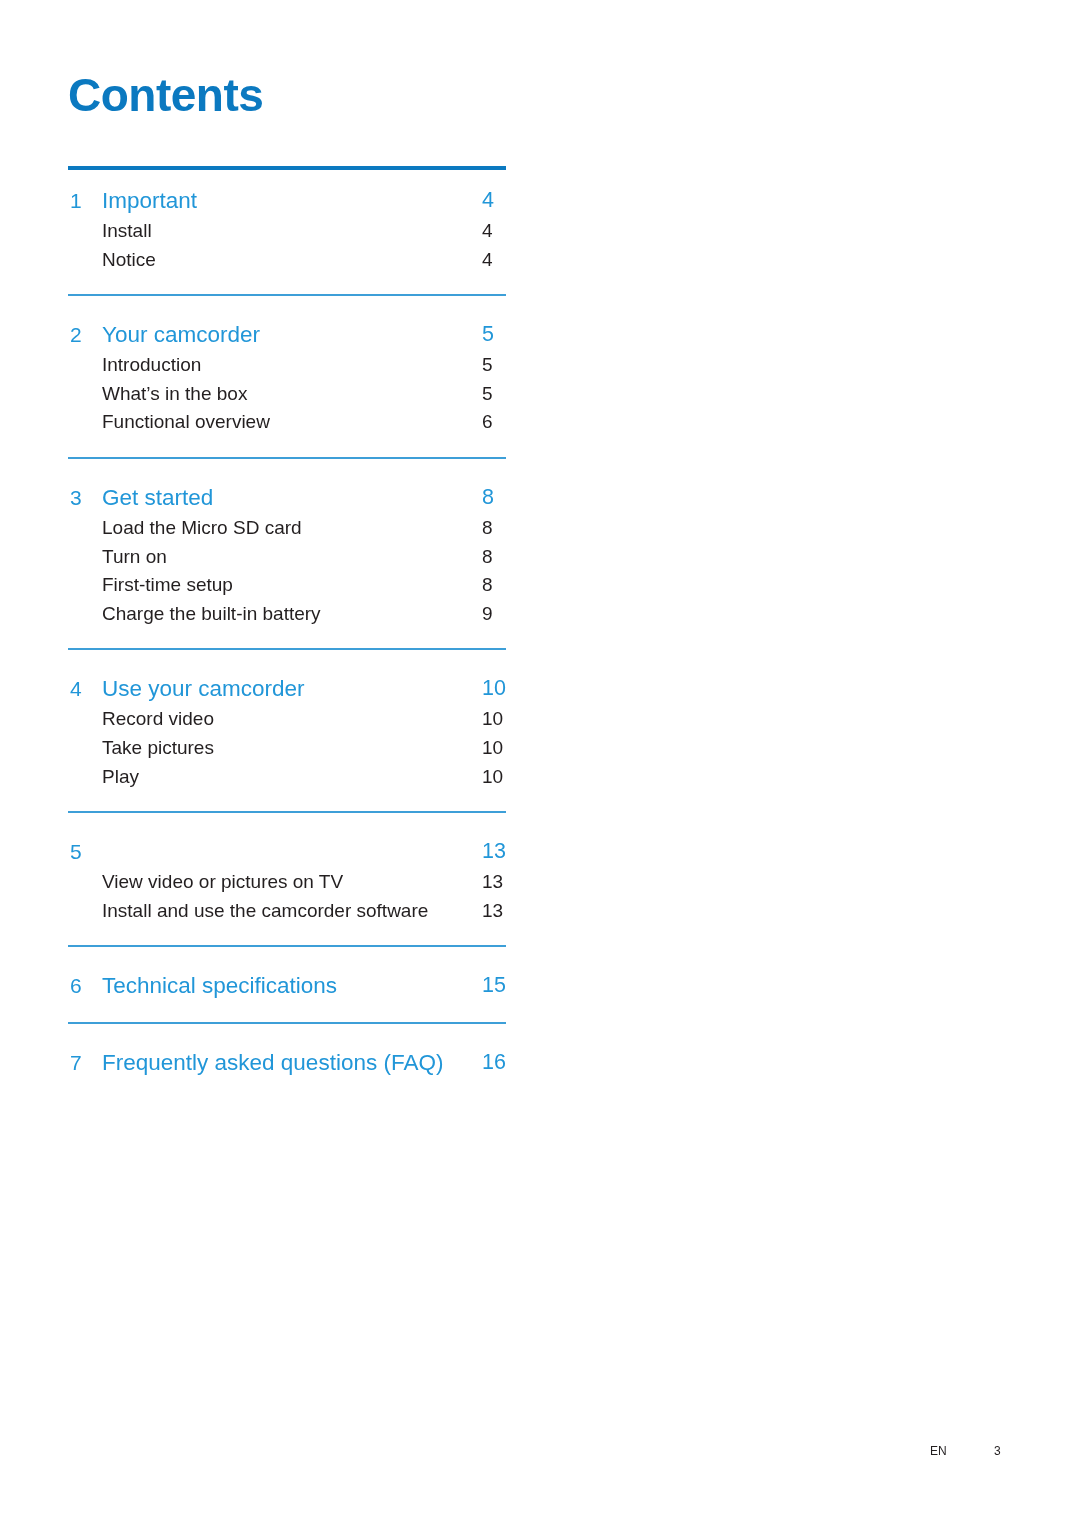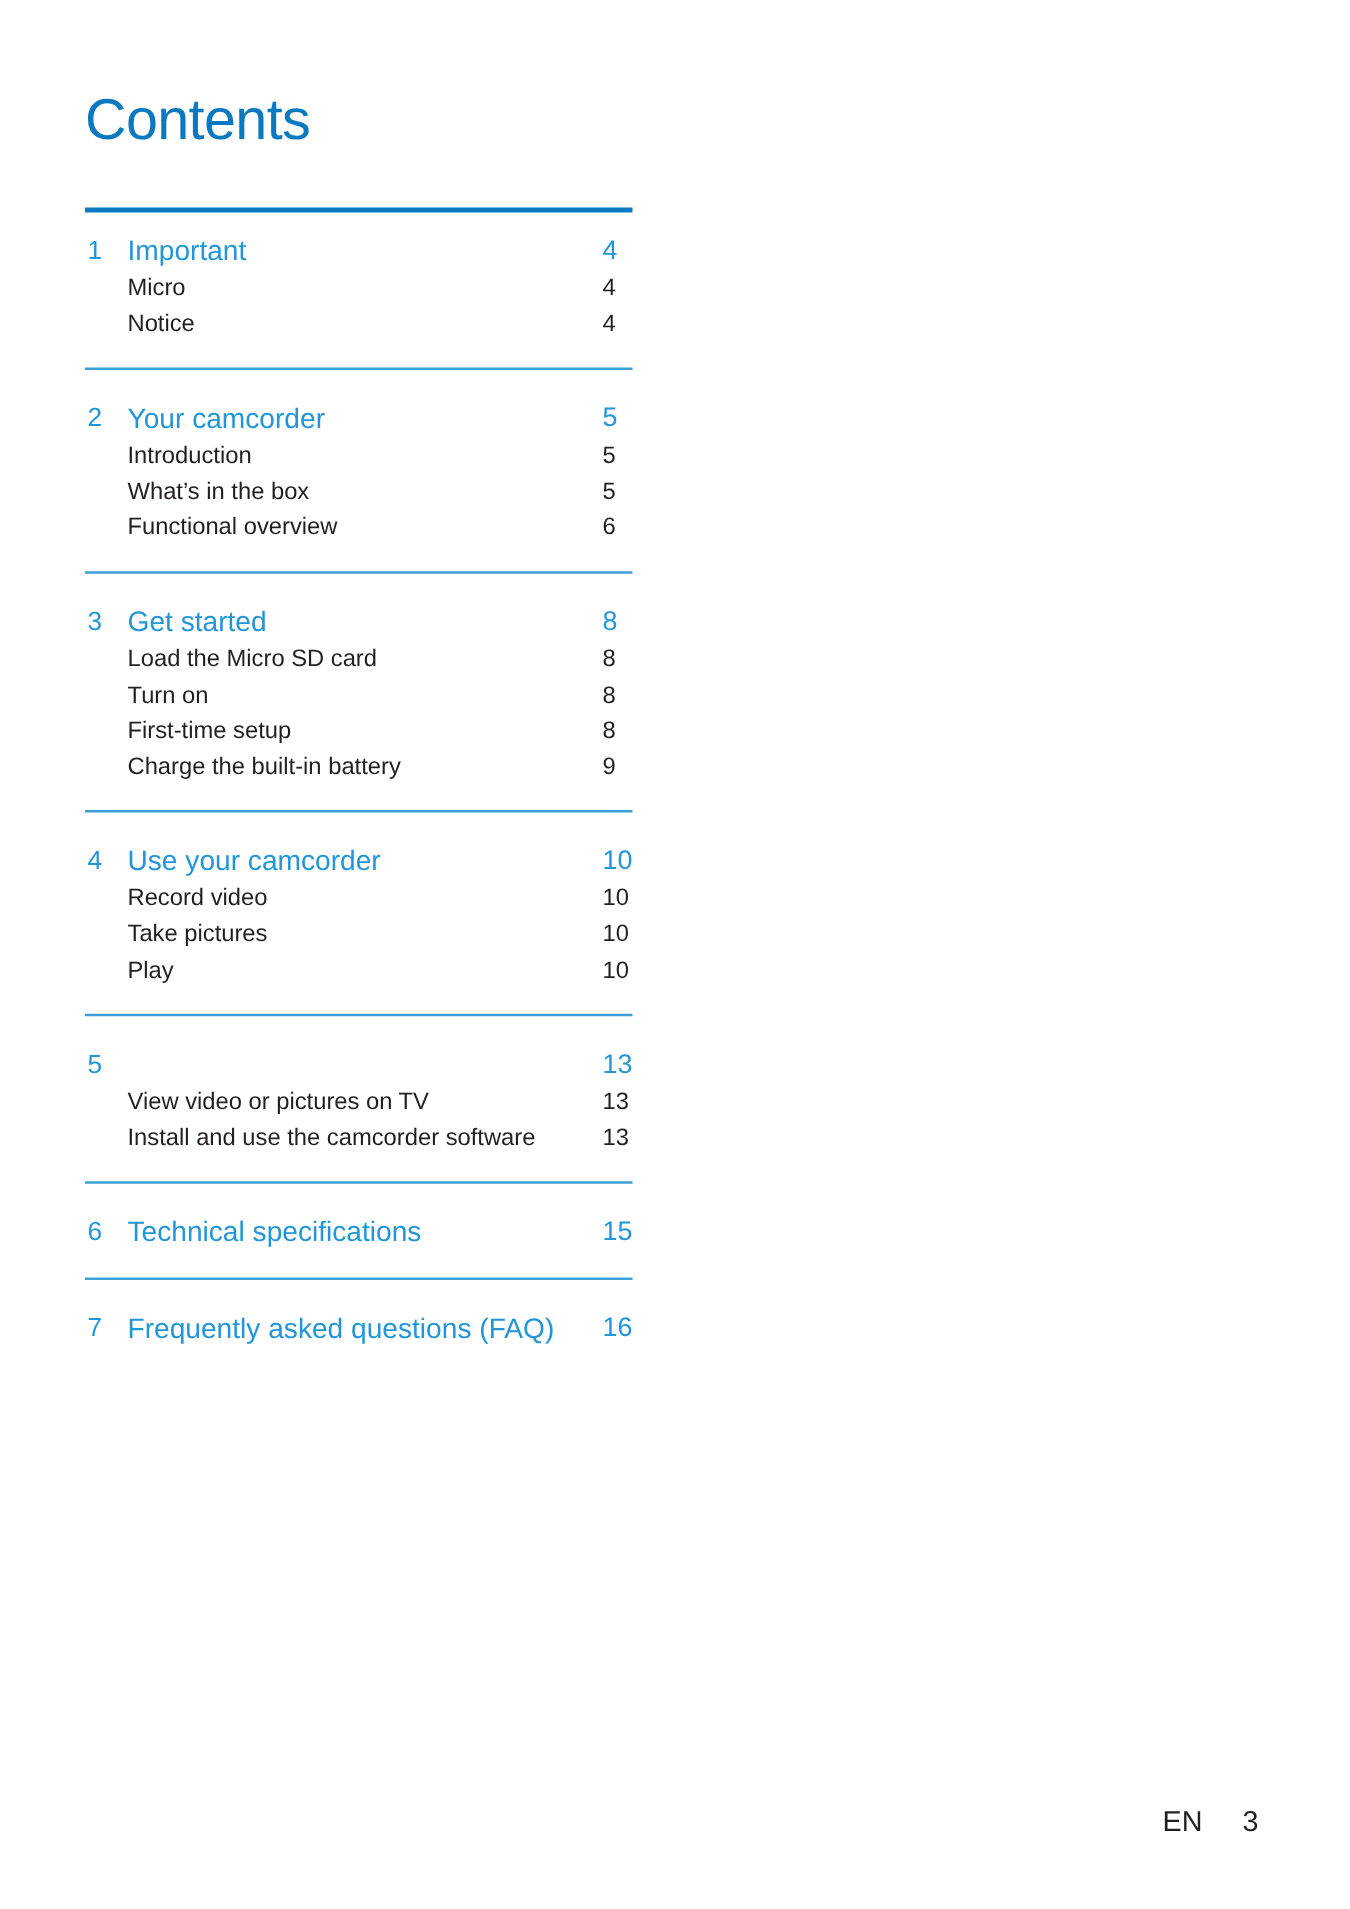--- a/index.html
+++ b/index.html
@@ -19,21 +19,21 @@
     position: absolute;
     inset: 0;
   }
 
   
   .page-title {
     position: absolute;
     left: 68px;
     top: 72px;
     font-size: 46px;
-    font-weight: normal;
+    font-weight: bold;
     letter-spacing: -0.5px;
     color: #0b79c0;
     line-height: 1;
     white-space: nowrap;
   }
 
   
   .toc {
     position: absolute;
     left: 68px;
@@ -117,21 +117,21 @@
     line-height: 33px;
   }
 
   
   .footer {
     position: absolute;
     left: 930px;
     top: 1444px;
     width: 120px;
     height: 24px;
-    font-size: 23px;
+    font-size: 12px;
     color: #231f20;
     white-space: nowrap;
   }
   .footer .lang {
     position: absolute;
     left: 0;
     top: 0;
   }
   .footer .pno {
     position: absolute;
@@ -149,21 +149,21 @@
   <div class="toc">
     <div class="rule-top"></div>
     <div id="toc-sections">
         <div class="section">
           <div class="row head">
             <span class="num">1</span>
             <span class="label">Important</span>
             <span class="page">4</span>
           </div>
           <div class="row sub">
-            <span class="label">Micro</span>
+            <span class="label">Install</span>
             <span class="page">4</span>
           </div>
           <div class="row sub">
             <span class="label">Notice</span>
             <span class="page">4</span>
           </div>
         </div>
         <div class="sec-gap-before"></div>
         <div class="rule"></div>
         <div class="sec-gap-after"></div>

